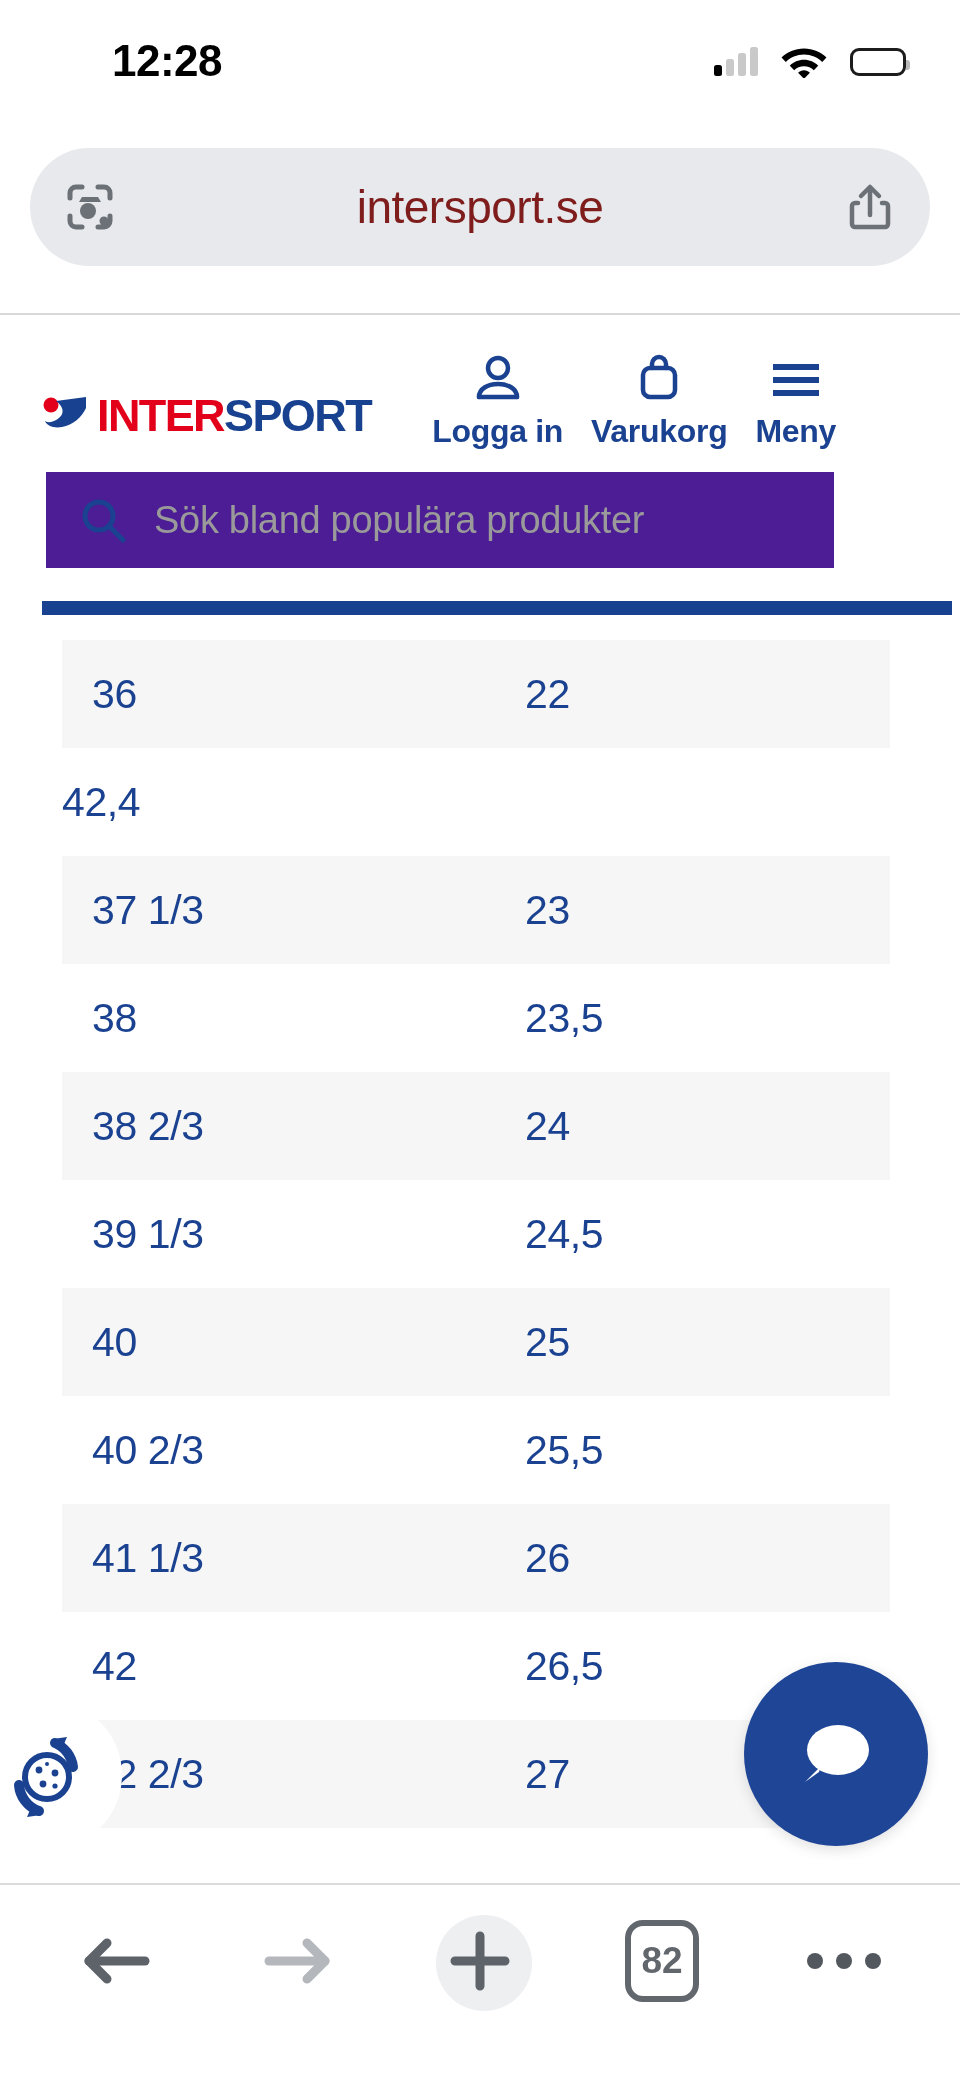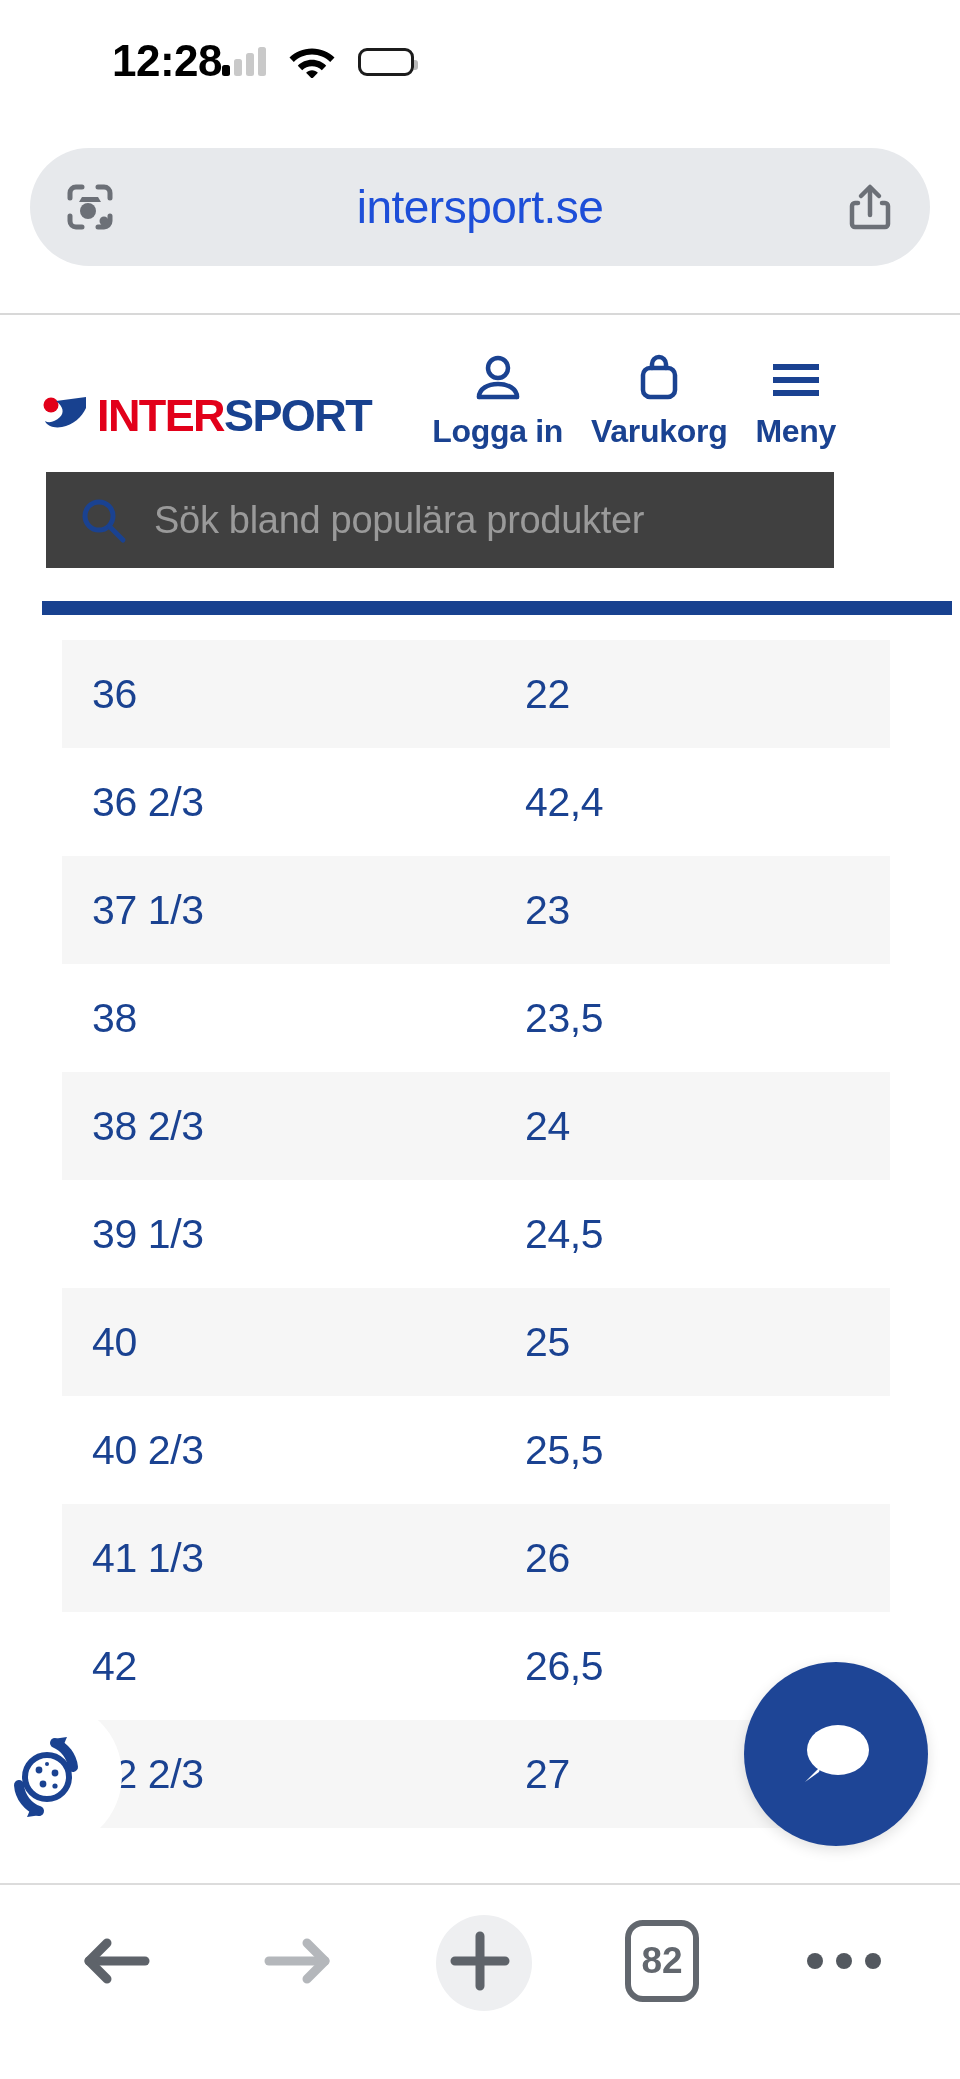--- a/index.html
+++ b/index.html
@@ -7,21 +7,21 @@
     width:960px; height:2079px;
     background:#ffffff;
     font-family:"Liberation Sans", sans-serif;
     overflow:hidden;
   }
   .phone { position:relative; width:960px; height:2079px; background:#fff; }
 
   
   .statusbar {
     position:absolute; top:0; left:0; width:960px; height:112px;
-    display:flex; align-items:center; 
+    display:flex; align-items:center; justify-content:space-between;
     padding:0 54px 0 0;
   }
   .status-time {
     font-size:44px; font-weight:bold; color:#000;
     letter-spacing:-0.5px; margin-left:112px; margin-top:10px;
   }
   .status-right { display:flex; align-items:center; gap:22px; margin-top:12px; }
   .sig { display:flex; align-items:flex-end; gap:4px; height:28px; }
   .sig i { width:8px; border-radius:2.5px; background:#c9c9c9; display:block; }
   .sig i.on { background:#000; }
@@ -43,21 +43,21 @@
   .urlbar-wrap {
     position:absolute; top:148px; left:0; width:960px; height:160px;
     padding:0 30px;
   }
   .urlbar {
     width:100%; height:118px; background:#e7e9ec; border-radius:59px;
     display:flex; align-items:center; justify-content:space-between;
     padding:0 34px;
   }
   .url-text {
-    flex:1; text-align:center; font-size:46px; color:#1d4ed8;
+    flex:1; text-align:center; font-size:46px; color:#7f1d1d;
     letter-spacing:-0.5px;
   }
   .safari-icon { width:52px; height:52px; flex:0 0 52px; }
   .safari-icon svg { width:100%; height:100%; display:block; }
   .sep-line {
     position:absolute; top:313px; left:0; width:960px; height:2px; background:#d8d8d8;
   }
 
   
   .site-header {
@@ -82,21 +82,21 @@
   .hdr-item {
     display:flex; flex-direction:column; align-items:center; gap:6px;
     color:#1a4291;
   }
   .hdr-item .ic { width:58px; height:56px; }
   .hdr-item .ic svg { width:100%; height:100%; display:block; }
   .hdr-item .lb { font-size:32px; color:#1a4291; letter-spacing:-0.3px;font-weight:bold; }
 
   
   .searchbar {
-    margin:22px 42px 0 46px; height:96px; background:#404040;
+    margin:22px 42px 0 46px; height:96px; background:#4c1d95;
     display:flex; align-items:center; gap:26px; padding:0 32px;
   }
   .searchbar .sic { width:50px; height:50px; flex:0 0 50px; }
   .searchbar .sic svg { width:100%; height:100%; display:block; }
   .search-ph { font-size:38px; color:#9a9a9a; letter-spacing:-0.3px; }
 
   
   .blue-bar {
     position:absolute; top:601px; left:42px; width:910px; height:14px;
     background:#18418f;
@@ -273,21 +273,20 @@
   </div>
 
   <div class="blue-bar"></div>
 
   <div class="size-table">
     <div class="srow alt">
       <div class="c1"><span>36</span></div>
       <div class="c2"><span>22</span></div>
     </div>
     <div class="srow">
-      <div class="c1"><span>36 2/3</span></div>
       <div class="c2"><span>42,4</span></div>
     </div>
     <div class="srow alt">
       <div class="c1"><span>37 1/3</span></div>
       <div class="c2"><span>23</span></div>
     </div>
     <div class="srow">
       <div class="c1"><span>38</span></div>
       <div class="c2"><span>23,5</span></div>
     </div>

